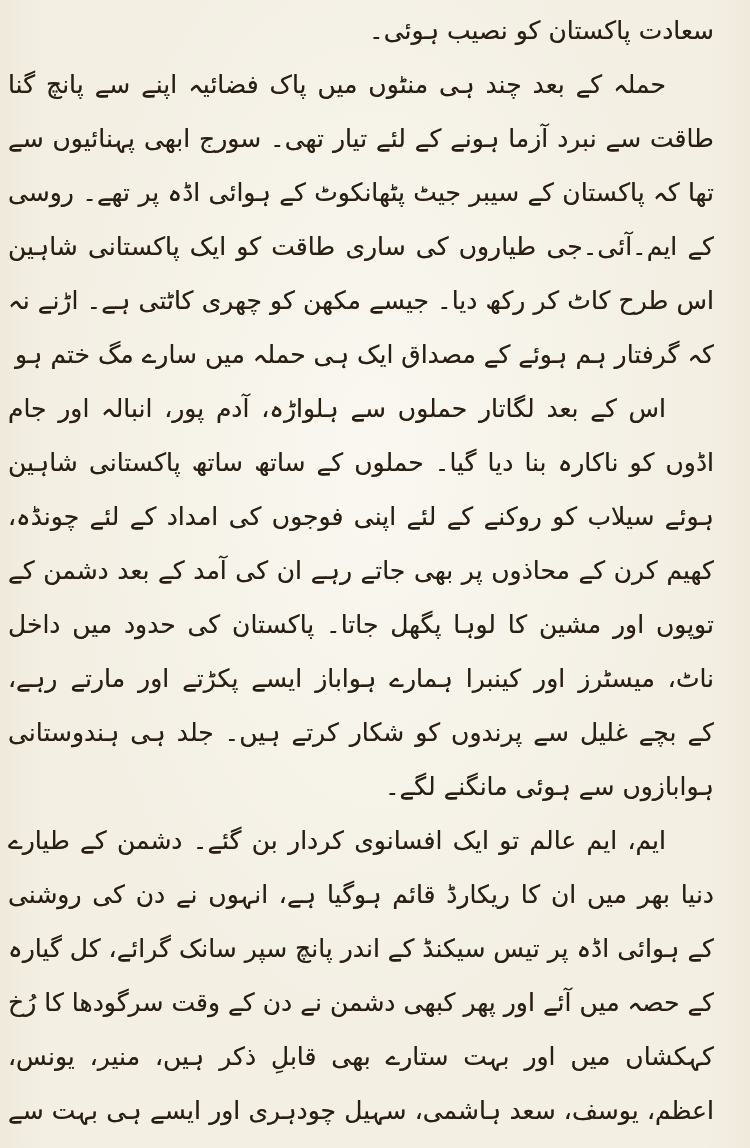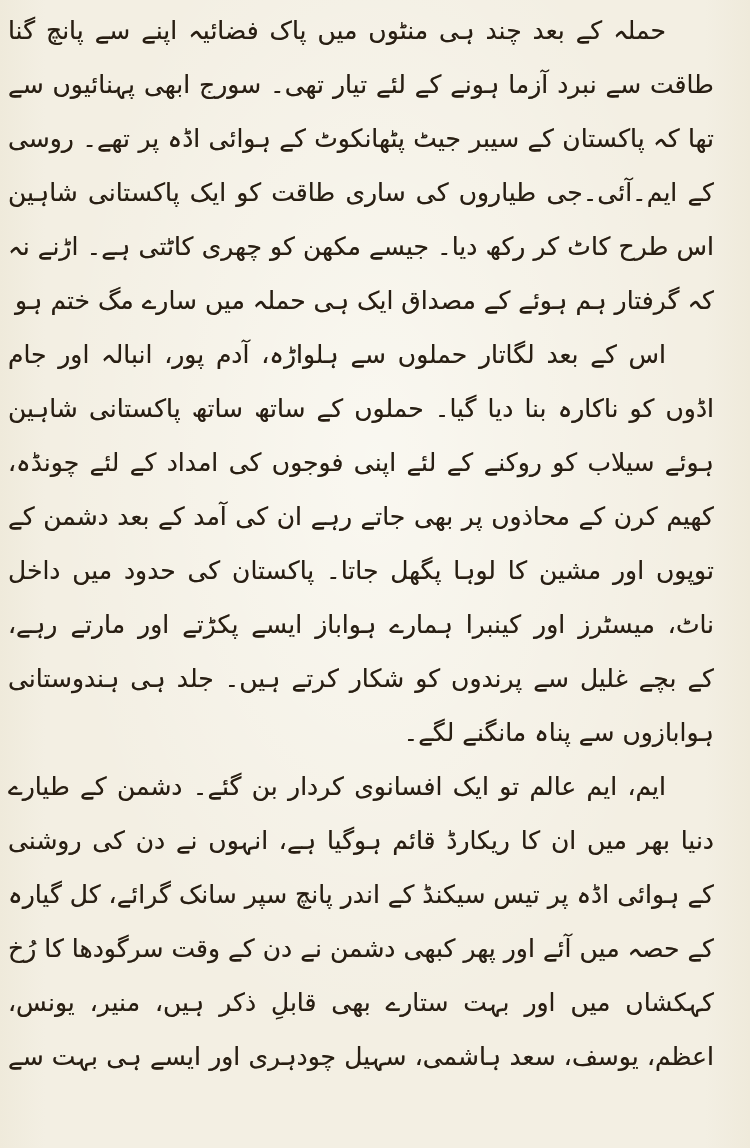--- a/index.html
+++ b/index.html
@@ -48,39 +48,42 @@
   .paragraph {
     margin: 0;
     padding: 0;
   }
 </style>
 </head>
 <body>
 
 <div class="page">
 
+  <div class="paragraph">
+    <div class="line para-end">سعادت پاکستان کو نصیب ہوئی۔</div>
+  </div>
 
   <div class="paragraph">
     <div class="line para-start">حملہ کے بعد چند ہی منٹوں میں پاک فضائیہ اپنے سے پانچ گنا بڑی فضائی</div>
     <div class="line">طاقت سے نبرد آزما ہونے کے لئے تیار تھی۔ سورج ابھی پہنائیوں سے ابھرا ہی</div>
     <div class="line">تھا کہ پاکستان کے سیبر جیٹ پٹھانکوٹ کے ہوائی اڈہ پر تھے۔ روسی ساخت</div>
     <div class="line">کے ایم۔آئی۔جی طیاروں کی ساری طاقت کو ایک پاکستانی شاہین یونس نے</div>
     <div class="line">اس طرح کاٹ کر رکھ دیا۔ جیسے مکھن کو چھری کاٹتی ہے۔ اڑنے نہ پائے تھے</div>
     <div class="line para-end">کہ گرفتار ہم ہوئے کے مصداق ایک ہی حملہ میں سارے مگ ختم ہو گئے۔</div>
   </div>
 
   <div class="paragraph">
     <div class="line para-start">اس کے بعد لگاتار حملوں سے ہلواڑہ، آدم پور، انبالہ اور جام نگر کے ہوائی</div>
     <div class="line">اڈوں کو ناکارہ بنا دیا گیا۔ حملوں کے ساتھ ساتھ پاکستانی شاہین دشمن کے بڑھتے</div>
     <div class="line">ہوئے سیلاب کو روکنے کے لئے اپنی فوجوں کی امداد کے لئے چونڈہ، لاہور اور</div>
     <div class="line">کھیم کرن کے محاذوں پر بھی جاتے رہے ان کی آمد کے بعد دشمن کے ٹینکوں، ٹرکوں</div>
     <div class="line">توپوں اور مشین کا لوہا پگھل جاتا۔ پاکستان کی حدود میں داخل ہونے والے شکاری</div>
     <div class="line">ناٹ، میسٹرز اور کینبرا ہمارے ہواباز ایسے پکڑتے اور مارتے رہے، جیسے سکول</div>
     <div class="line">کے بچے غلیل سے پرندوں کو شکار کرتے ہیں۔ جلد ہی ہندوستانی ہواباز پاکستانی</div>
-    <div class="line para-end">ہوابازوں سے پناہ مانگنے لگے۔</div>
+    <div class="line para-end">ہوابازوں سے ہوئی مانگنے لگے۔</div>
   </div>
 
   <div class="paragraph">
     <div class="line para-start">ایم، ایم عالم تو ایک افسانوی کردار بن گئے۔ دشمن کے طیارے گرانے میں</div>
     <div class="line">دنیا بھر میں ان کا ریکارڈ قائم ہوگیا ہے، انہوں نے دن کی روشنی میں سرگودھا</div>
     <div class="line">کے ہوائی اڈہ پر تیس سیکنڈ کے اندر پانچ سپر سانک گرائے، کل گیارہ طیارے ان</div>
     <div class="line">کے حصہ میں آئے اور پھر کبھی دشمن نے دن کے وقت سرگودھا کا رُخ نہ کیا۔ اس</div>
     <div class="line">کہکشاں میں اور بہت ستارے بھی قابلِ ذکر ہیں، منیر، یونس، علاؤالدین، مجید،</div>
     <div class="line">اعظم، یوسف، سعد ہاشمی، سہیل چودہری اور ایسے ہی بہت سے جوان جو کہکشاں</div>
   </div>

